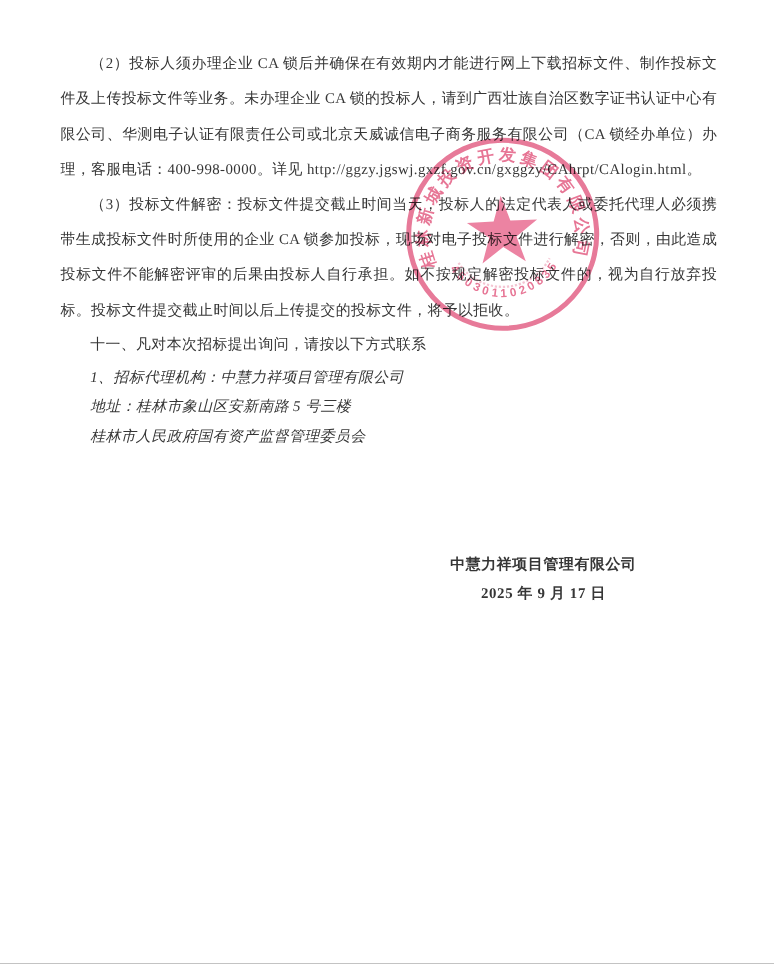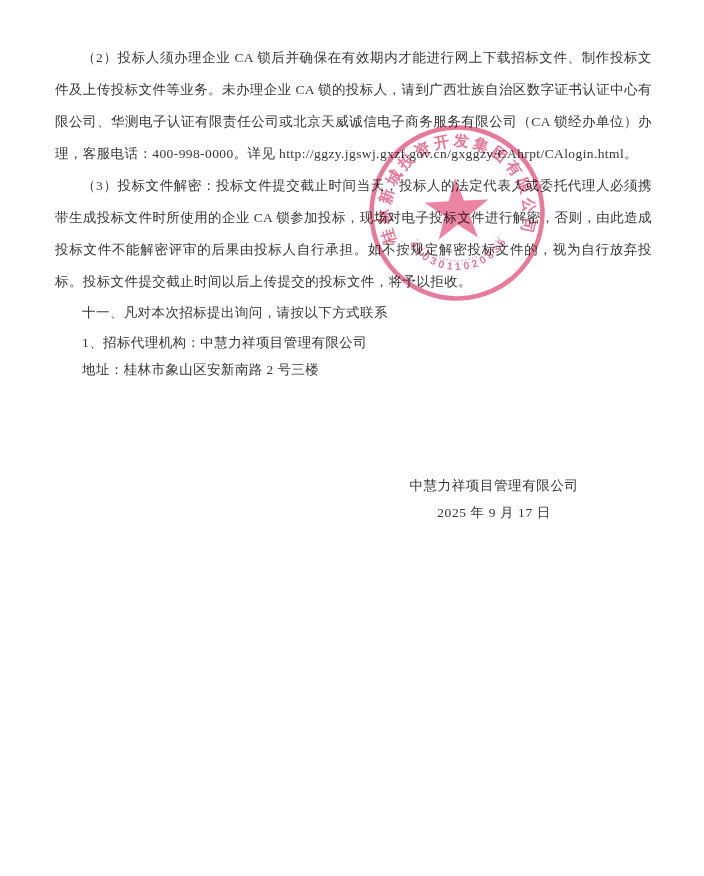--- a/index.html
+++ b/index.html
@@ -26,33 +26,34 @@
     letter-spacing:0.4px;
     word-break:break-all;
   }
   .section-heading{
     margin:0;
     font-size:13.5px;
     line-height:29px;
     text-indent:2em;
     letter-spacing:0.4px;
   }
-  .contact-block{margin-top:2px;}
+  .contact-block{margin-top:2px;font-style:italic;}
   .contact-line{
     font-size:13.5px;
     line-height:27px;
     text-indent:2em;
     letter-spacing:0.4px;
   }
   .signature{
     margin-top:90px;
     margin-left:auto;
     margin-right:38px;
     width:240px;
     text-align:center;
+    font-weight:bold;
   }
   .signature .company{
     font-size:13.5px;
     line-height:26px;
     letter-spacing:0.6px;
   }
   .signature .date{
     font-size:13.5px;
     line-height:28px;
     letter-spacing:0.6px;
@@ -77,21 +78,22 @@
   <div class="content">
 
     <p class="body-para">（2）投标人须办理企业 CA 锁后并确保在有效期内才能进行网上下载招标文件、制作投标文件及上传投标文件等业务。未办理企业 CA 锁的投标人，请到广西壮族自治区数字证书认证中心有限公司、华测电子认证有限责任公司或北京天威诚信电子商务服务有限公司（CA 锁经办单位）办理，客服电话：400-998-0000。详见 http://ggzy.jgswj.gxzf.gov.cn/gxggzy/CAhrpt/CAlogin.html。</p>
 
     <p class="body-para">（3）投标文件解密：投标文件提交截止时间当天，投标人的法定代表人或委托代理人必须携带生成投标文件时所使用的企业 CA 锁参加投标，现场对电子投标文件进行解密，否则，由此造成投标文件不能解密评审的后果由投标人自行承担。如不按规定解密投标文件的，视为自行放弃投标。投标文件提交截止时间以后上传提交的投标文件，将予以拒收。</p>
 
     <p class="section-heading">十一、凡对本次招标提出询问，请按以下方式联系</p>
 
     <div class="contact-block">
       <div class="contact-line">1、招标代理机构：中慧力祥项目管理有限公司</div>
-      <div class="contact-line">地址：桂林市象山区安新南路 2 号三楼</div>
+      <div class="contact-line">地址：桂林市象山区安新南路 5 号三楼</div>
+      <div class="contact-line">桂林市人民政府国有资产监督管理委员会</div>
     </div>
 
     <div class="signature">
       <div class="company">中慧力祥项目管理有限公司</div>
       <div class="date">2025 年 9 月 17 日</div>
     </div>
 
   </div>
 
   <div class="seal">

